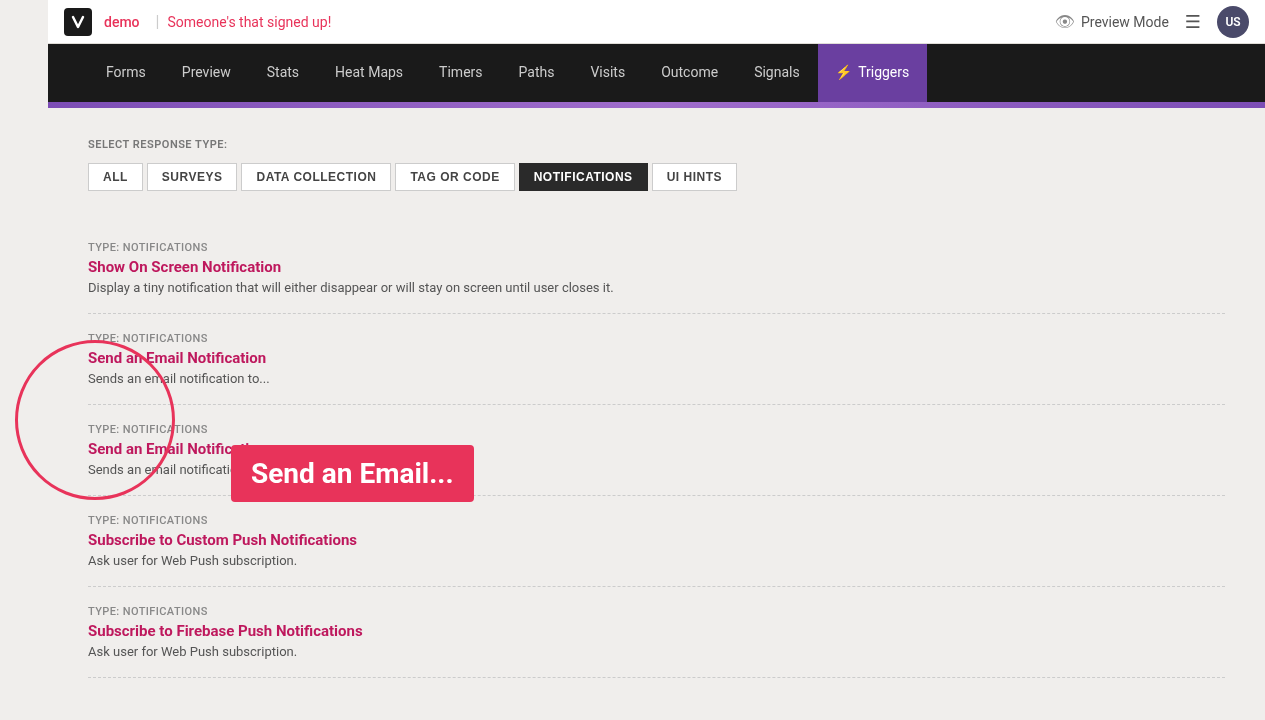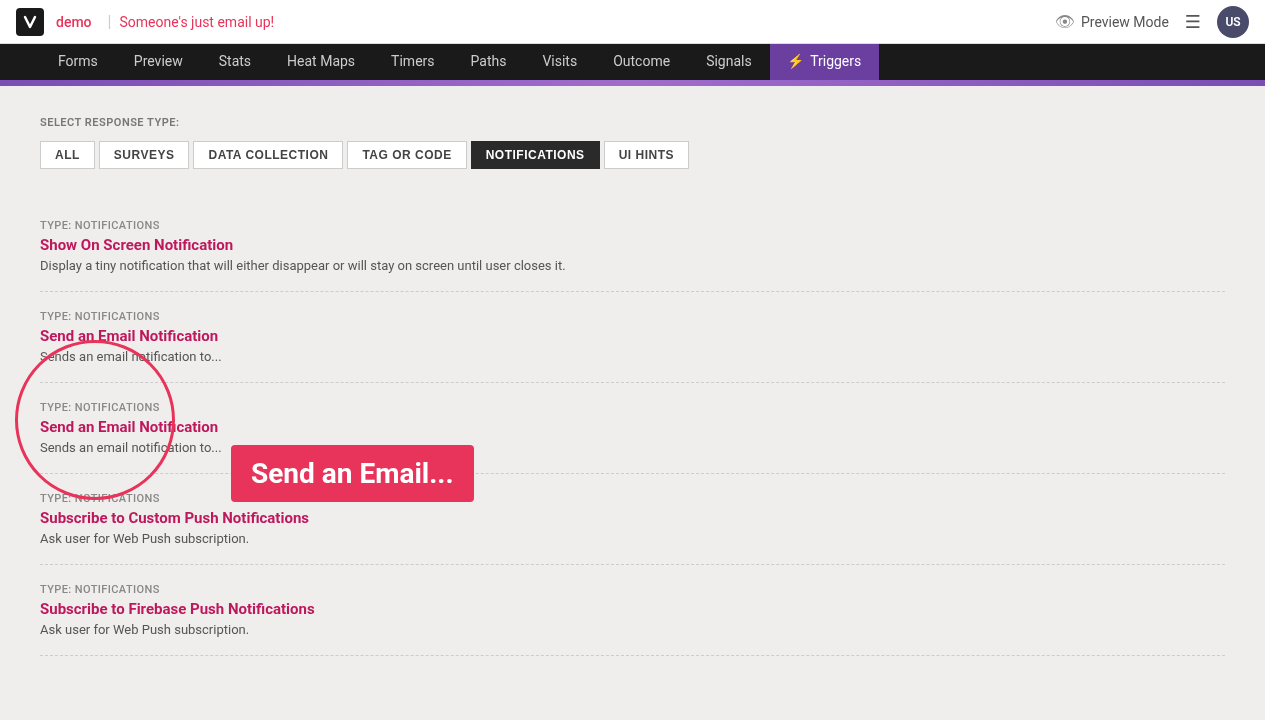--- a/index.html
+++ b/index.html
@@ -78,21 +78,21 @@
       color: #fff;
       font-size: 12px;
       font-weight: 600;
     }
 
     
     .navbar {
       display: flex;
       align-items: stretch;
       background: #1a1a1a;
-      height: 36px;
+      height: 58px;
       padding: 0 40px;
     }
     .navbar-item {
       display: flex;
       align-items: center;
       padding: 0 18px;
       color: #ccc;
       font-size: 14px;
       cursor: pointer;
       white-space: nowrap;
@@ -217,36 +217,37 @@
       padding: 12px 20px;
       border-radius: 4px;
       top: 445px;
       left: 215px;
       pointer-events: none;
       margin-left: 16px;
     }
 
     .page-wrapper {
       position: relative;
+      padding-left: 48px;
     }
   </style>
 </head>
 <body>
 
 <div class="page-wrapper">
 
   <div class="topbar">
     <div class="topbar-logo">
       <svg width="16" height="16" viewBox="0 0 16 16" fill="none">
         <path d="M3 3 L8 13 L13 3" stroke="white" stroke-width="2.5" fill="none" stroke-linecap="round" stroke-linejoin="round"></path>
       </svg>
     </div>
     <span class="topbar-demo">demo</span>
     <span class="topbar-sep">|</span>
-    <span class="topbar-notification">Someone's just email up!</span>
+    <span class="topbar-notification">Someone's that signed up!</span>
     <div class="topbar-right">
       <div class="preview-mode">
         <span class="preview-mode-icon">👁</span>
         <span>Preview Mode</span>
       </div>
       <span class="topbar-menu-icon">☰</span>
       <div class="topbar-avatar">US</div>
     </div>
   </div>
 

